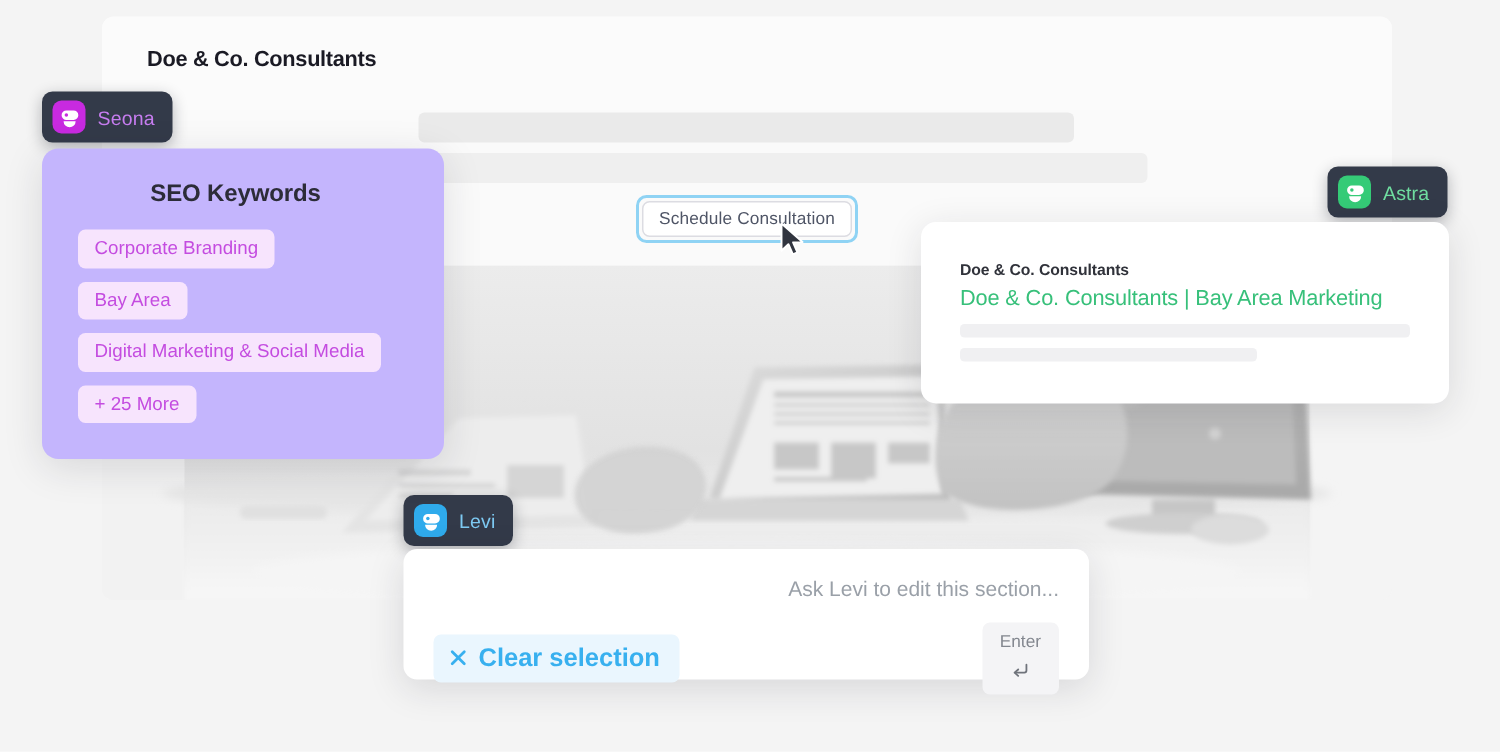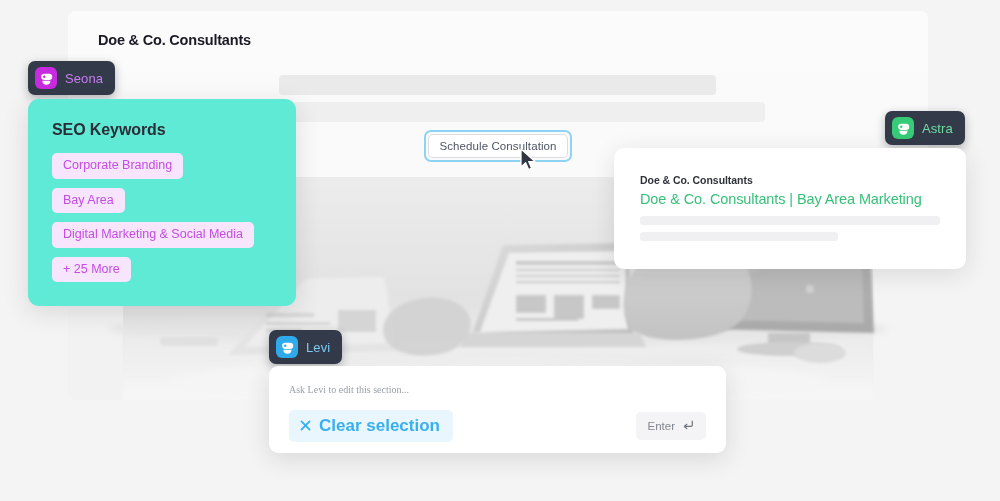--- a/index.html
+++ b/index.html
@@ -156,24 +156,25 @@
   #badge-levi { left: 269px; top: 330px; }
   #badge-levi .badge-icon { background: #2fabec; }
   #badge-levi .badge-label { color: #7dc9f2; }
 
   
   #seo-card {
     position: absolute;
     left: 28px;
     top: 99px;
     width: 268px;
-    background: #5eead4;
+    background: #c4b5fd;
     border-radius: 11px;
     box-shadow: 0 6px 26px rgba(30,30,45,0.13);
     padding: 22px 34px 24px 24px;
+    text-align: center;
   }
   #seo-title {
     font-size: 16px;
     font-weight: bold;
     color: #2c2c38;
     margin-bottom: 14px;
     letter-spacing: -0.1px;
   }
   #seo-chips {
     display: flex;
@@ -240,24 +241,25 @@
     border-radius: 9px;
     box-shadow: 0 6px 24px rgba(30,30,45,0.13);
     padding: 18px 20px 16px 20px;
   }
   #prompt-input {
     display: block;
     width: 100%;
     border: none;
     outline: none;
     background: transparent;
-    font-family: Liberation Serif, serif;
-    font-size: 10px;
+    font-family: Liberation Sans, sans-serif;
+    font-size: 14px;
     color: #7b8089;
     padding: 0;
+    text-align: right;
   }
   #prompt-input::placeholder { color: #9aa0a8; }
   #prompt-actions {
     display: flex;
     align-items: center;
     justify-content: space-between;
     margin-top: 15px;
   }
   #clear-selection-btn {
     display: flex;
@@ -278,20 +280,21 @@
     align-items: center;
     gap: 7px;
     background: #f4f4f6;
     border: none;
     border-radius: 5px;
     padding: 7px 12px;
     color: #83878f;
     font-size: 11.5px;
     font-family: "Liberation Sans", sans-serif;
     cursor: pointer;
+    flex-direction: column;
   }
 </style>
 </head>
 <body>
 
 <div id="site-canvas">
 
   <div id="site-header">
     <div id="site-logo">Doe &amp; Co. Consultants</div>
   </div>

